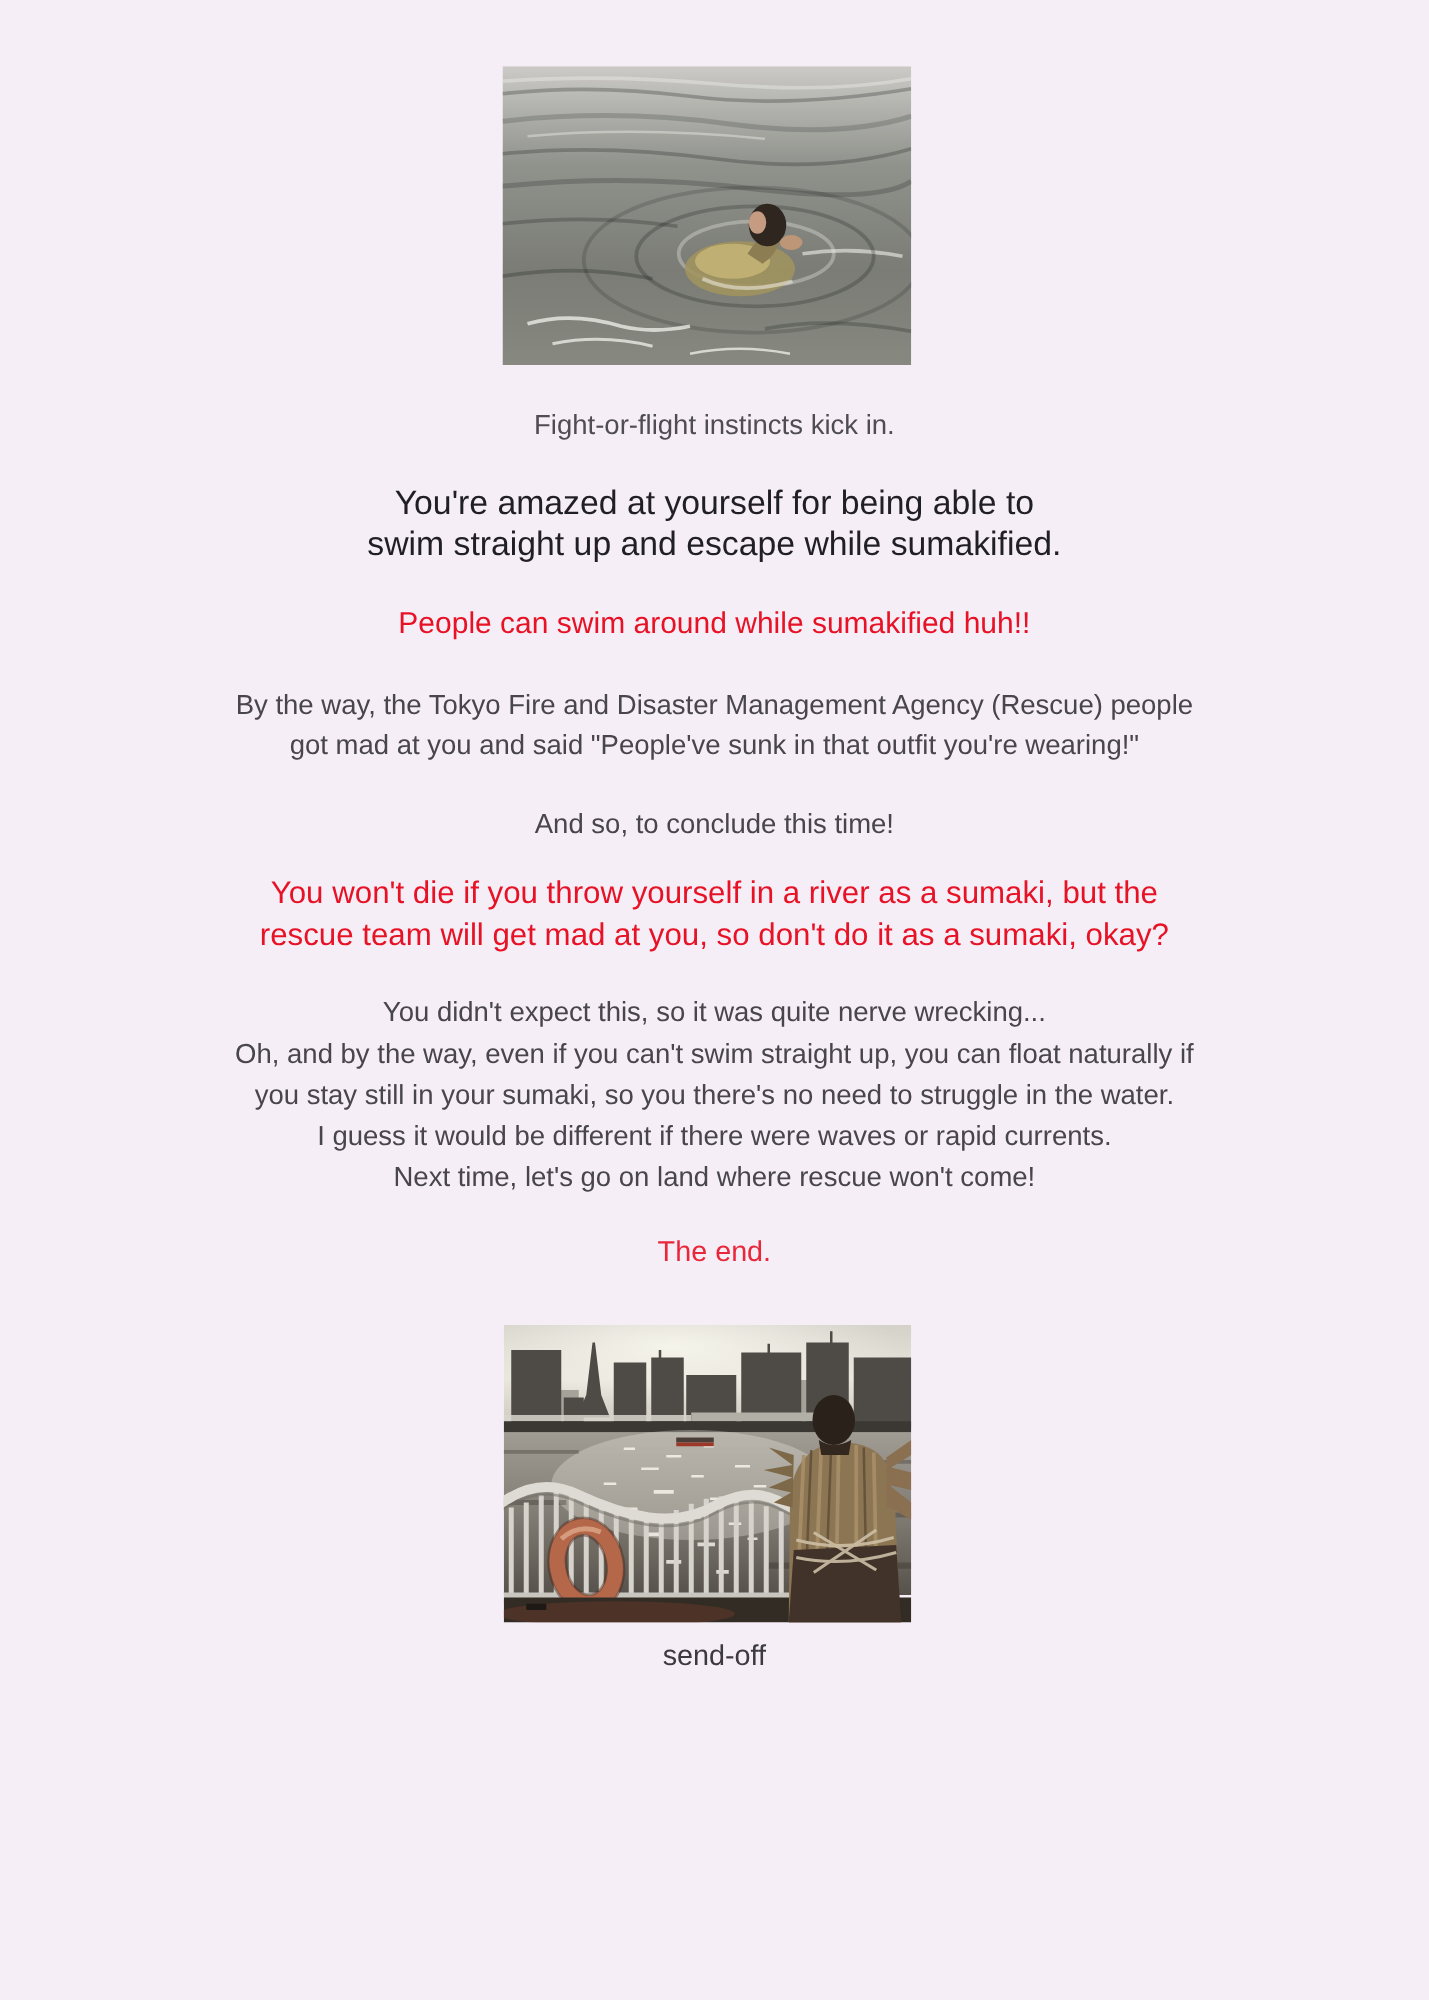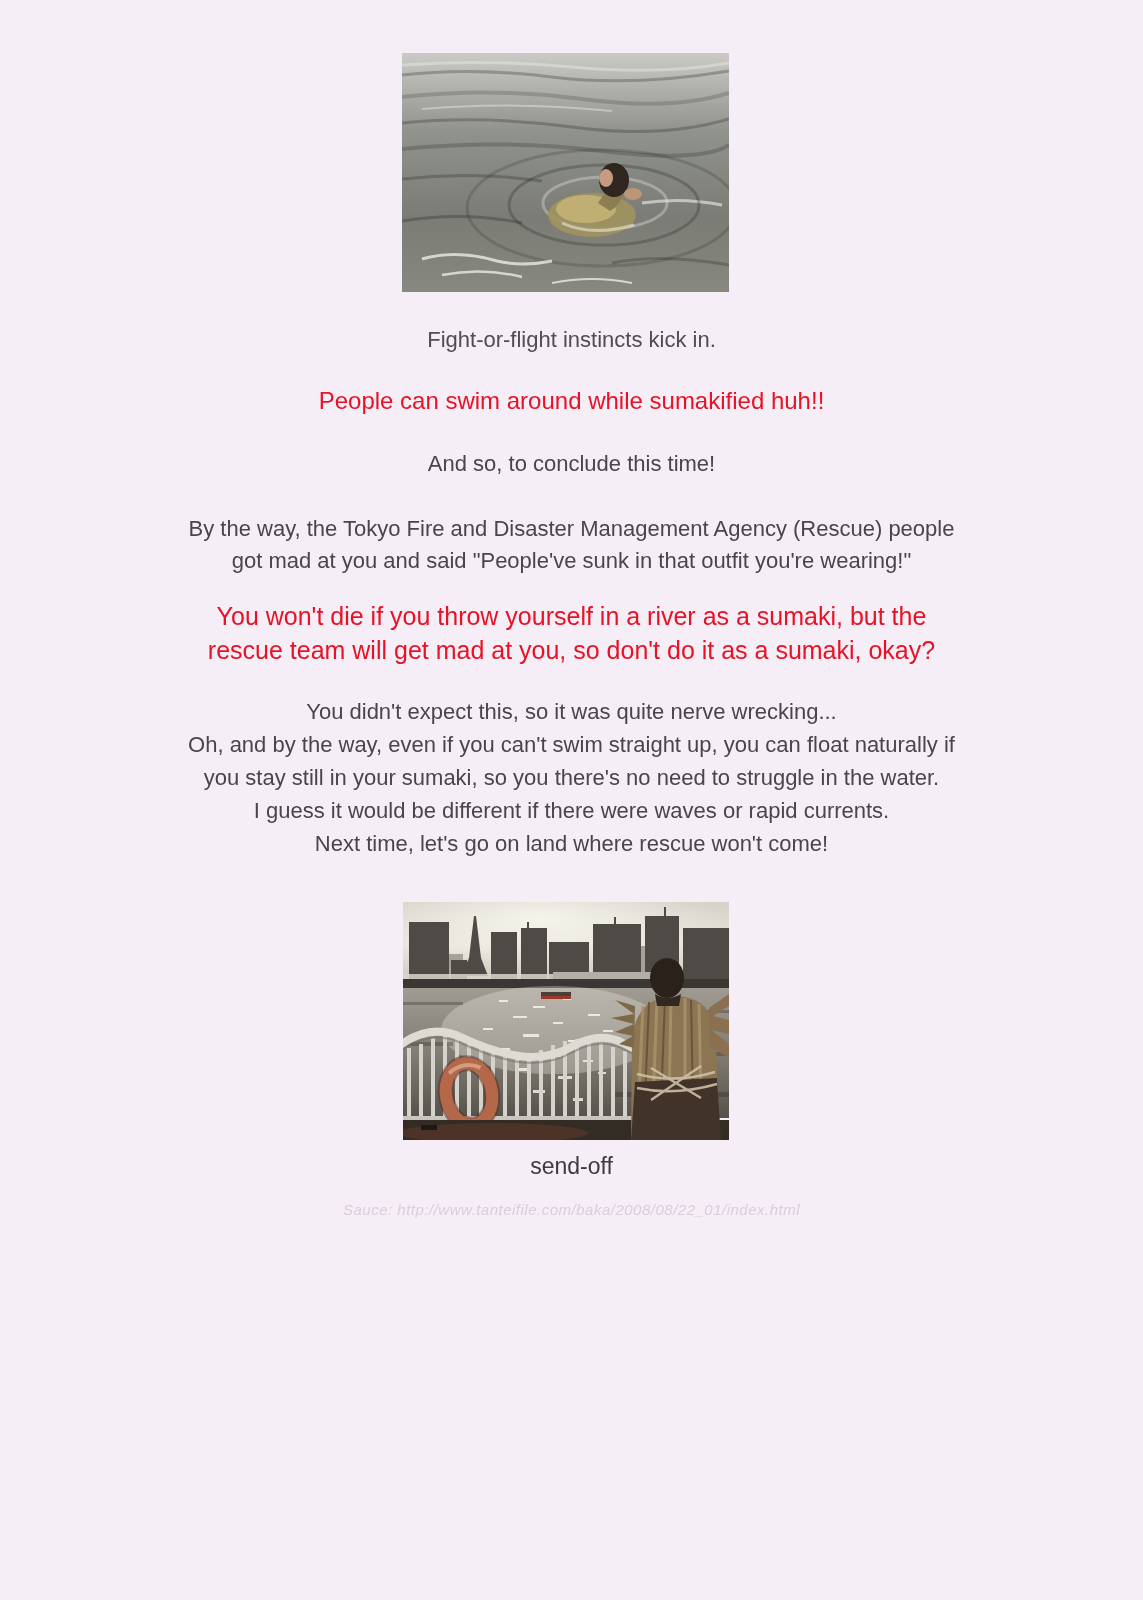--- a/index.html
+++ b/index.html
@@ -146,38 +146,41 @@
         <ellipse cx="212" cy="127" rx="15" ry="17" fill="#2f2620"></ellipse>
         <ellipse cx="204" cy="125" rx="7" ry="9" fill="#c59c82"></ellipse>
         <ellipse cx="231" cy="141" rx="9" ry="6" fill="#bd9678"></ellipse>
         <path d="M160,170 Q190,184 232,172" fill="none" stroke="rgba(240,238,230,0.55)" stroke-width="3"></path>
       </g>
     </svg>
   </div>
 
   <div class="block caption">Fight-or-flight instincts kick in.</div>
 
+  <div class="block emphasis">You're amazed at yourself for being able to
+swim straight up and escape while sumakified.</div>
 
 
   <div class="block red-line">People can swim around while sumakified huh!!</div>
-
-  <div class="block conclude">And so, to conclude this time!</div>
 
   <div class="block body-text">By the way, the Tokyo Fire and Disaster Management Agency (Rescue) people
 got mad at you and said "People've sunk in that outfit you're wearing!"</div>
+
+  <div class="block conclude">And so, to conclude this time!</div>
 
   <div class="block red-big">You won't die if you throw yourself in a river as a sumaki, but the
 rescue team will get mad at you, so don't do it as a sumaki, okay?</div>
 
   <div class="block reflection">You didn't expect this, so it was quite nerve wrecking...
 Oh, and by the way, even if you can't swim straight up, you can float naturally if
 you stay still in your sumaki, so you there's no need to struggle in the water.
 I guess it would be different if there were waves or rapid currents.
 Next time, let's go on land where rescue won't come!</div>
 
+  <div class="block the-end">The end.</div>
 
   <div class="photo photo-bottom">
     <svg width="326" height="238" viewBox="0 0 326 238">
       <defs>
         <linearGradient id="skyGrad" x1="0" y1="0" x2="0" y2="1">
           <stop offset="0" stop-color="#d4d1c9"></stop>
           <stop offset="0.5" stop-color="#e9e6dc"></stop>
           <stop offset="1" stop-color="#c9c5bc"></stop>
         </linearGradient>
         <linearGradient id="seaGrad" x1="0" y1="0" x2="0" y2="1">
@@ -318,15 +321,14 @@
           <path d="M248,166 L298,196"></path>
           <path d="M298,164 L248,198"></path>
         </g>
       </g>
     </svg>
   </div>
 
   <div class="block sendoff">send-off</div>
 
 
-  <div class="block source">Sauce: http://www.tanteifile.com/baka/2008/08/22_01/index.html</div>
 
 </div>
 
 </body></html>

